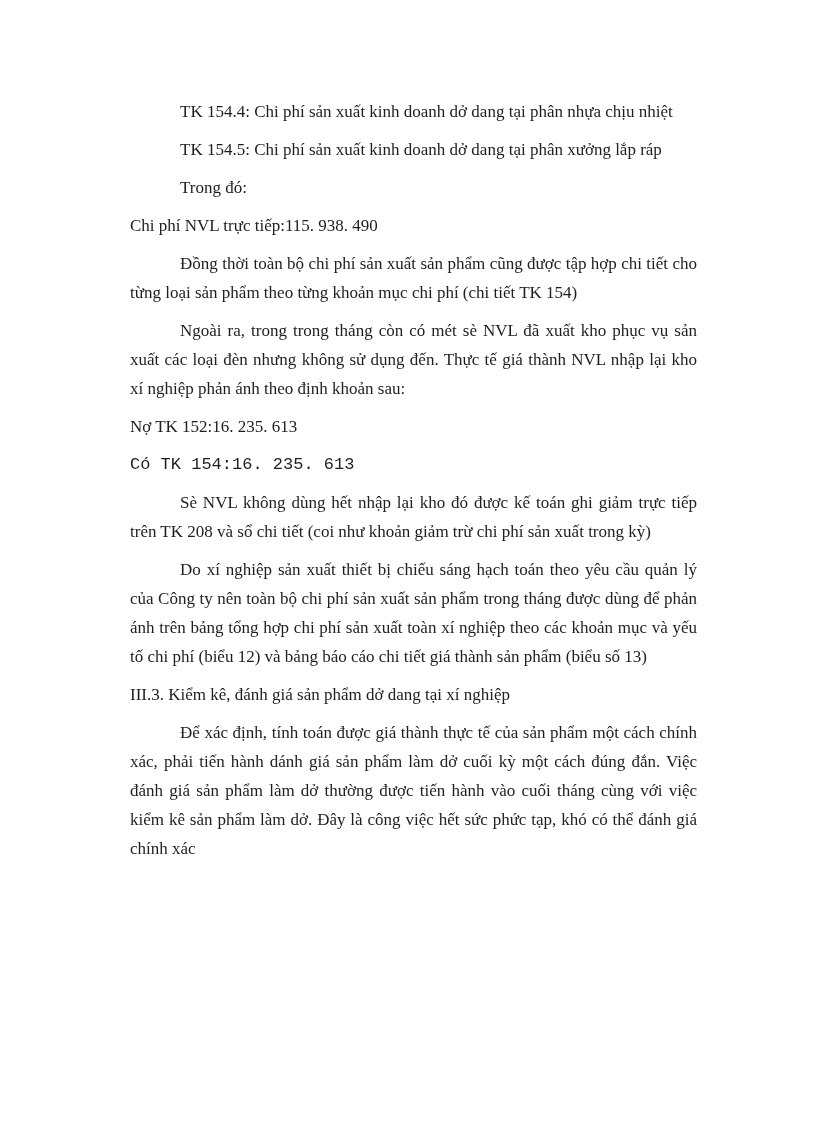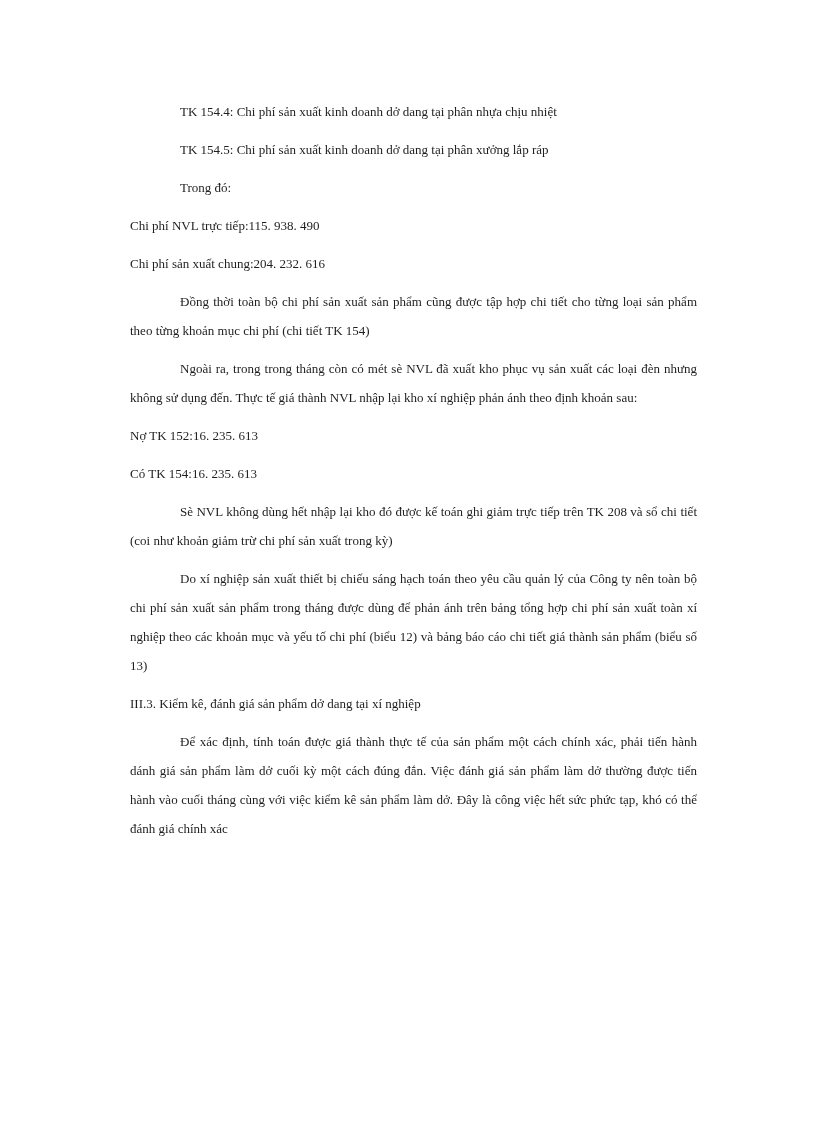--- a/index.html
+++ b/index.html
@@ -8,32 +8,32 @@
     background: #ffffff;
   }
   .page {
     position: relative;
     width: 816px;
     height: 1123px;
     box-sizing: border-box;
     background: #ffffff;
     color: #1e1e1e;
     font-family: "Liberation Serif", "DejaVu Serif", serif;
-    font-size: 13px;
+    font-size: 17px;
     line-height: 29px;
     padding: 97px 119px 0 130px;
     overflow: hidden;
   }
   .page p {
     margin: 0 0 9px 0;
   }
   .indent   { text-indent: 50px; }
   .justify  { text-align: justify; }
   .l2       { margin-left: 98px; }
-  .l3       { margin-left: 147px; }
+  .l3       { margin-left: 147px; font-family: Liberation Mono, monospace; }
   .tight    { margin-bottom: 6px; }
   .gap-before    { margin-top: 36px; }
   .heading  {
     margin-left: 50px;
     margin-top: 39px;
     margin-bottom: 9px;
   }
 </style>
 </head>
 <body>
@@ -42,21 +42,20 @@
   <p class="indent">TK 154.4: Chi phí sản xuất kinh doanh dở dang tại phân nhựa chịu nhiệt</p>
 
   <p class="indent">TK 154.5: Chi phí sản xuất kinh doanh dở dang tại phân xưởng lắp ráp</p>
 
 
   <p class="indent">Trong đó:</p>
 
 
   <p class="l2 tight">Chi phí NVL trực tiếp:115. 938. 490</p>
 
-  <p class="l2 tight">Chi phí sản xuất chung:204. 232. 616</p>
 
   <p class="indent justify">Đồng thời toàn bộ chi phí sản xuất sản phẩm cũng được tập hợp chi tiết cho từng loại sản phẩm theo từng khoản mục chi phí (chi tiết TK 154)</p>
 
   <p class="indent justify">Ngoài ra, trong trong tháng còn có mét sè NVL đã xuất kho phục vụ sản xuất các loại đèn nhưng không sử dụng đến. Thực tế giá thành NVL nhập lại kho xí nghiệp phản ánh theo định khoản sau:</p>
 
   <p class="l2 gap-before">Nợ TK 152:16. 235. 613</p>
 
   <p class="l3">Có TK 154:16. 235. 613</p>
 
   <p class="indent justify">Sè NVL không dùng hết nhập lại kho đó được kế toán ghi giảm trực tiếp trên TK 208 và sổ chi tiết (coi như khoản giảm trừ chi phí sản xuất trong kỳ)</p>

